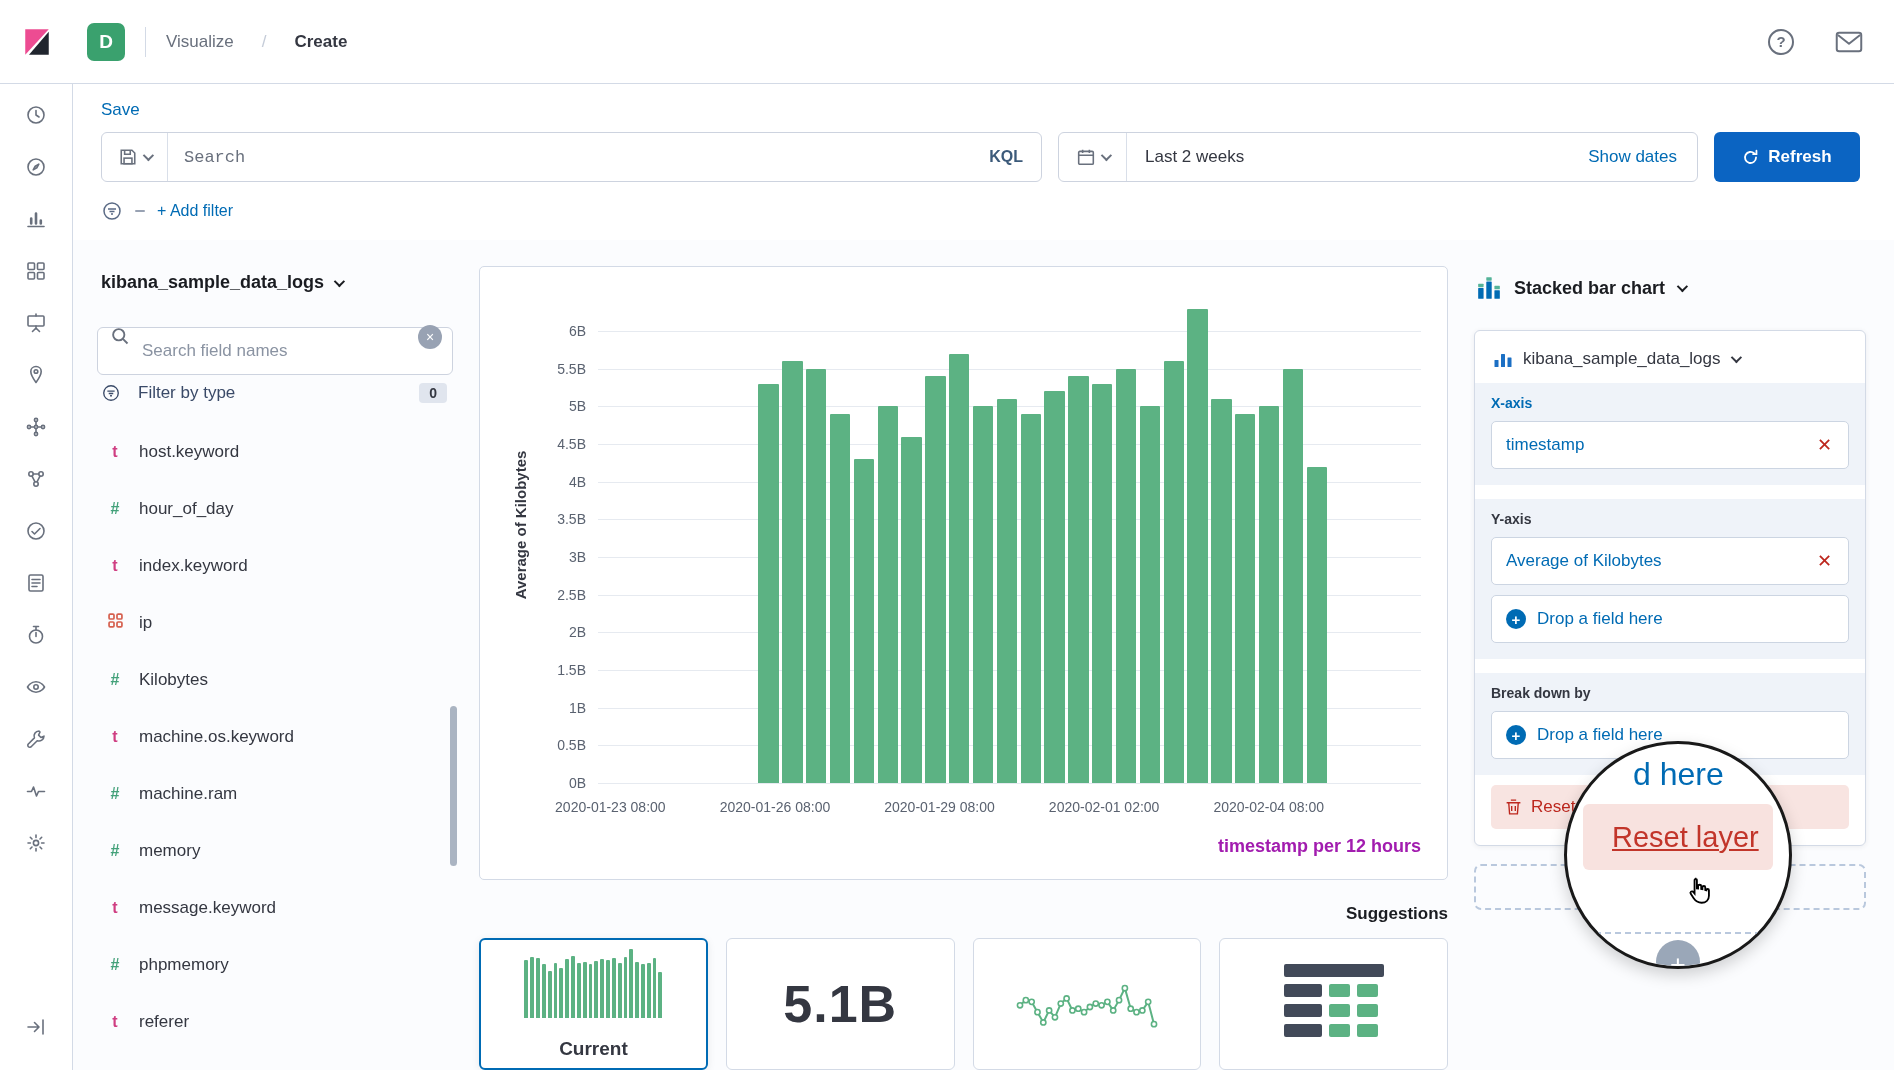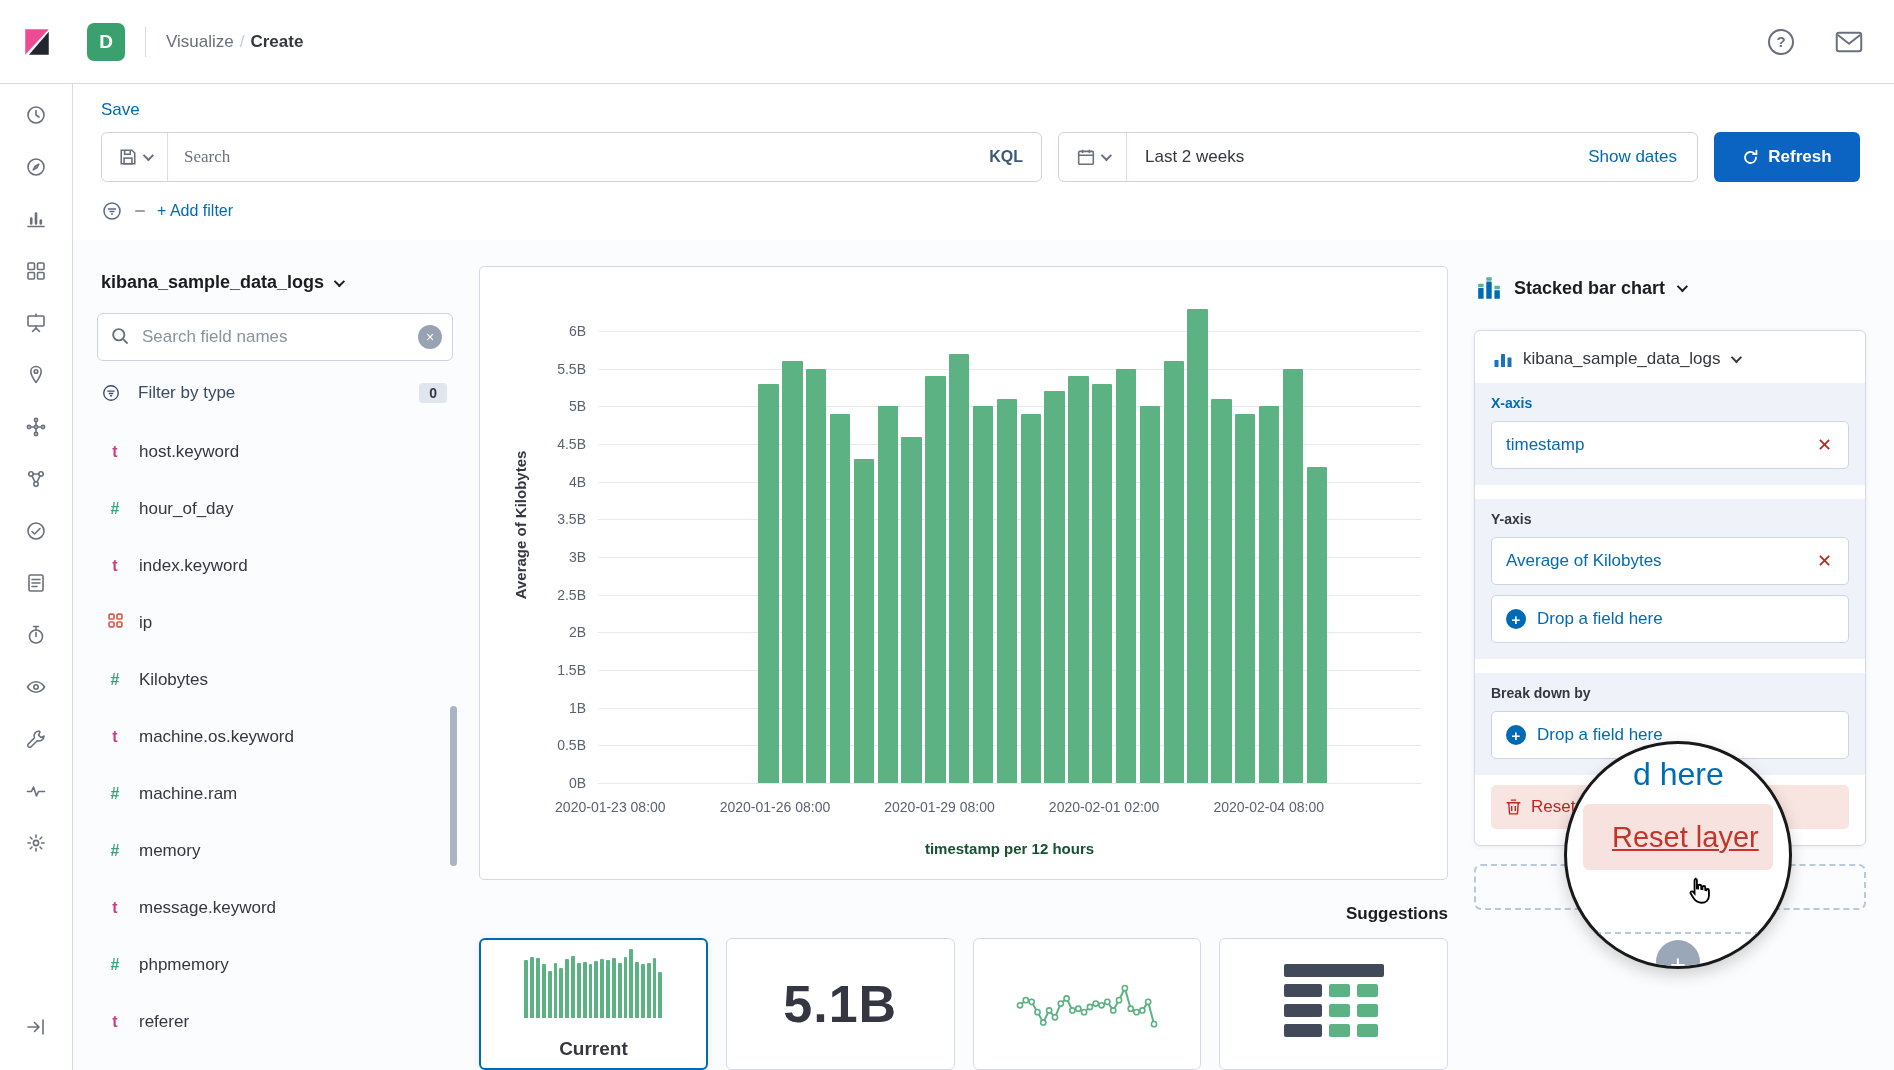--- a/index.html
+++ b/index.html
@@ -6,21 +6,21 @@
   html,body { width:1894px; height:1070px; overflow:hidden; background:#fff;
     font-family:"Liberation Sans", sans-serif; color:#343741; }
   .app { display:flex; flex-direction:column; height:100%; }
 
   
   .header { height:84px; flex:0 0 84px; display:flex; align-items:center; border-bottom:1px solid #d3dae6; background:#fff; }
   .logo-cell { width:73px; display:flex; justify-content:center; }
   .space-badge { width:38px; height:38px; border-radius:7px; background:#3aa16e; color:#fff;
     display:flex; align-items:center; justify-content:center; font-size:19px; font-weight:700; cursor:pointer; margin-left:14px; }
   .bc-divider { width:1px; height:30px; background:#d3dae6; margin:0 20px; }
-  .breadcrumb { display:flex; align-items:flex-end; gap:6px; font-size:17px; }
+  .breadcrumb { display:flex; align-items:flex-end; gap:28px; font-size:17px; }
   .bc-section { color:#69707d; cursor:pointer; }
   .bc-sep { color:#c5ccd8; }
   .bc-current { color:#343741; font-weight:600; }
   .header-right { margin-left:auto; margin-right:30px; display:flex; align-items:center; gap:38px; }
   .hdr-icon { width:30px; height:30px; display:flex; align-items:center; justify-content:center; color:#69707d; cursor:pointer; }
   .help-circle { width:26px; height:26px; border:2px solid #69707d; border-radius:50%; display:flex; align-items:center; justify-content:center; font-size:15px; font-weight:700; color:#69707d; }
 
   
   .body { display:flex; flex:1; min-height:0; }
   .rail { width:73px; flex:0 0 73px; border-right:1px solid #d3dae6; display:flex; flex-direction:column; align-items:center; padding-top:10px; position:relative; background:#fff; }
@@ -29,42 +29,42 @@
   .rail-bottom { position:absolute; bottom:12px; }
 
   .main { flex:1; display:flex; flex-direction:column; min-width:0; }
 
   
   .save-row { padding:16px 0 6px 28px; }
   .save-link { color:#006bb4; font-size:17px; cursor:pointer; text-decoration:none; }
   .query-row { display:flex; align-items:stretch; gap:16px; padding:6px 34px 10px 28px; height:66px; }
   .search-group { flex:1; display:flex; align-items:center; border:1px solid #cdd3df; border-radius:6px; background:#fff; }
   .saved-query { width:66px; display:flex; align-items:center; justify-content:center; gap:6px; border-right:1px solid #d9dfe9; color:#69707d; cursor:pointer; align-self:stretch; }
-  .query-input { flex:1; border:none; outline:none; font-size:17px; padding:0 16px; font-family:Liberation Serif, serif; color:#343741; background:transparent; }
+  .query-input { flex:1; border:none; outline:none; font-size:17px; padding:0 16px; font-family:Liberation Mono, monospace; color:#343741; background:transparent; }
   .query-input::placeholder { color:#69707d; }
   .kql { padding:0 18px; font-size:16px; font-weight:600; color:#3c5a7a; cursor:pointer; }
   .date-box { width:640px; display:flex; align-items:center; border:1px solid #cdd3df; border-radius:6px; background:#fff; }
   .date-menu { width:68px; display:flex; align-items:center; justify-content:center; gap:6px; border-right:1px solid #d9dfe9; color:#69707d; cursor:pointer; align-self:stretch; }
   .time-range { margin-left:18px; font-size:17px; color:#343741; cursor:pointer; }
   .show-dates { margin-left:auto; padding-right:20px; color:#006bb4; font-size:17px; cursor:pointer; }
   .refresh-btn { width:146px; border:none; border-radius:6px; background:#0b64c2; color:#fff; font-size:17px; font-weight:600;
     display:flex; align-items:center; justify-content:center; gap:9px; cursor:pointer; font-family:"Liberation Sans", sans-serif; }
   .filter-row { display:flex; align-items:center; gap:12px; padding:8px 28px 18px 28px; color:#5a6a85; }
   .add-filter { color:#006bb4; font-size:16px; cursor:pointer; }
   .mini-dash { width:10px; height:2px; background:#98a2b3; border-radius:1px; }
 
   
   .content { flex:1; display:flex; gap:26px; padding:26px 28px 0 24px; background:#fbfcfe; min-height:0; }
 
   
   .data-panel { width:356px; flex:0 0 356px; position:relative; padding-top:6px; }
   .dp-header { display:flex; align-items:center; gap:10px; font-size:18px; font-weight:700; color:#1a1c21; margin:0 0 20px 4px; cursor:pointer; }
   .chev { width:8px; height:8px; border-right:2px solid currentColor; border-bottom:2px solid currentColor; transform:rotate(45deg) translateY(-2px); display:inline-block; }
   .field-search { position:relative; height:48px; margin-bottom:14px; }
-  .field-search input { width:100%; height:100%; border:1px solid #cdd3df; border-radius:6px; padding:1px 44px; font-size:17px; color:#343741; font-family:"Liberation Sans", sans-serif; outline:none; background:#fff; }
+  .field-search input { width:100%; height:100%; border:1px solid #cdd3df; border-radius:6px; padding:1px 44px; font-size:17px; color:#343741; font-family:"Liberation Sans", sans-serif; outline:none; background:#fff;margin-top:14px; }
   .field-search input::placeholder { color:#8a93a2; }
   .fs-mag { position:absolute; left:13px; top:13px; color:#69707d; }
   .fs-clear { position:absolute; right:11px; top:12px; width:24px; height:24px; border-radius:50%; background:#98a2b3; color:#fff;
     display:flex; align-items:center; justify-content:center; font-size:14px; cursor:pointer; border:none; }
   .filter-type-row { display:flex; align-items:center; gap:17px; padding:8px 6px 16px 4px; cursor:pointer; }
   .filter-type-label { font-size:17px; color:#3a4a68; }
   .count-badge { margin-left:auto; background:#e0e5ee; border-radius:4px; padding:2px 10px; font-size:14px; font-weight:600; color:#343741; }
   .field-list { margin-top:4px; }
   .field-item { height:57px; display:flex; align-items:center; gap:14px; padding-left:8px; font-size:17px; color:#343741; cursor:pointer; border-radius:4px; }
   .ftype { width:20px; text-align:center; font-weight:700; font-size:16px; flex:0 0 20px; }
@@ -75,21 +75,21 @@
   
   .workspace { flex:1; min-width:0; }
   .chart-card { position:relative; height:614px; background:#fff; border:1px solid #d3dae6; border-radius:5px; }
   .plot { position:absolute; left:118px; right:26px; top:34px; bottom:96px; }
   .gridline { position:absolute; left:0; right:0; height:1px; background:#e6eaf0; }
   .ytick { position:absolute; right:calc(100% + 12px); transform:translateY(-50%); font-size:14px; color:#5a6270; white-space:nowrap; }
   .bar { position:absolute; bottom:0; border-radius:1px 1px 0 0; cursor:pointer; }
   .xtick { position:absolute; top:calc(100% + 16px); transform:translateX(-50%); font-size:14px; color:#5a6270; white-space:nowrap; }
   .ylabel-wrap { position:absolute; left:30px; top:0; bottom:96px; width:20px; }
   .ylabel-wrap span { position:absolute; top:50%; left:50%; transform:translate(-50%,-50%) rotate(-90deg); white-space:nowrap; font-size:15px; font-weight:700; color:#343741; }
-  .xlabel { position:absolute; bottom:22px; left:118px; right:26px; text-align:center; font-size:15px; font-weight:700; color:#14532d; }
+  .xlabel { position:absolute; bottom:22px; left:118px; right:26px; text-align:right; font-size:18px; font-weight:700; color:#a21caf; }
 
   
   .sugg-title { margin:24px 0 14px 2px; font-size:17px; font-weight:700; color:#1a1c21;text-align:right; }
   .sugg-row { display:flex; gap:18px; }
   .sugg-card { width:248px; height:132px; background:#fff; border:1px solid #d3dae6; border-radius:6px;
     display:flex; flex-direction:column; align-items:center; justify-content:center; cursor:pointer; }
   .sugg-card.selected { border:2px solid #006bb4; box-shadow:0 2px 8px rgba(0,0,0,.08); }
   .mini-bars { width:138px; height:70px; display:flex; align-items:flex-end; gap:2px; }
   .mini-bars div { flex:1; border-radius:1px 1px 0 0; }
   .current-label { margin-top:20px; font-size:19px; font-weight:700; color:#343741; }

